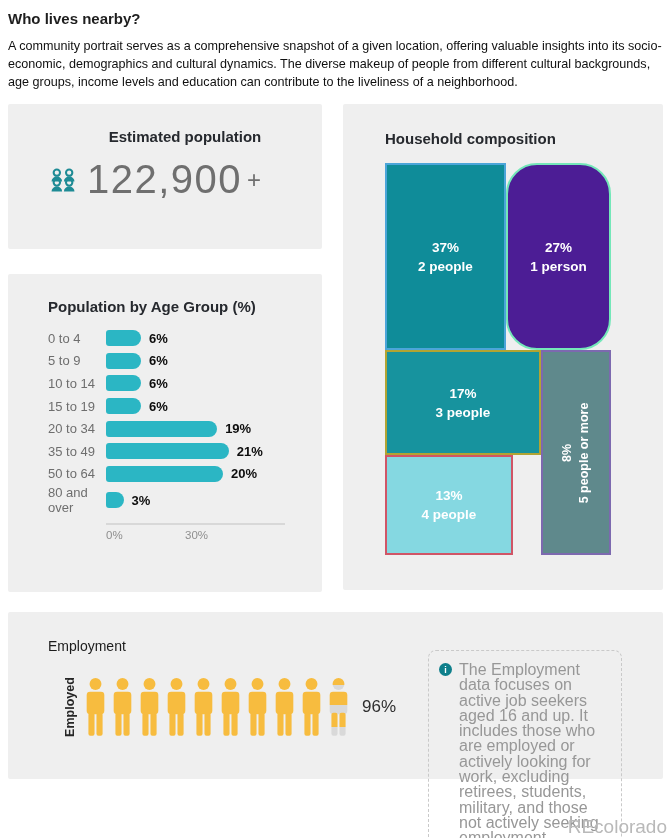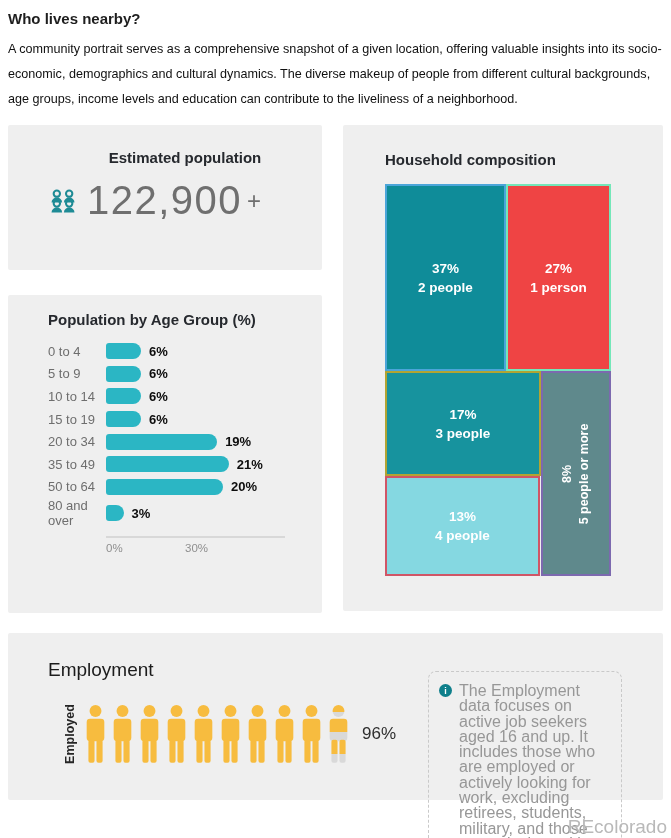--- a/index.html
+++ b/index.html
@@ -1,61 +1,61 @@
 <!DOCTYPE html>
 <html><head>
 <meta charset="utf-8">
 <style>
   html,body{margin:0;padding:0;background:#fff;}
   body{width:671px;height:838px;position:relative;overflow:hidden;
        font-family:"Liberation Sans",sans-serif;color:#141414;}
   .wrap{padding:8px;}
   .page-title{font-size:15px;font-weight:700;color:#1e1e1e;margin:2px 0 10px 0;}
-  .intro p{font-size:12.6px;line-height:25px;margin:0;color:#101010;}
+  .intro p{font-size:12.6px;line-height:18px;margin:0;color:#101010;}
   .grid{display:flex;gap:21px;margin-top:13px;}
   .col-left{width:314px;flex:none;}
   .col-right{width:320px;flex:none;}
   .card{background:#efefef;border-radius:2px;box-sizing:border-box;}
   .card-title{font-size:15px;font-weight:700;color:#26292e;}
 
   
   .card-pop{height:145px;padding:24px 0 0 40px;margin-bottom:25px;text-align:center;}
   .pop-row{display:flex;align-items:center;margin-top:12px;}
   .pop-icon{flex:none;margin-right:9px;margin-top:4px;}
   .pop-number{font-size:40px;font-weight:500;color:#6f6f6f;letter-spacing:1.5px;}
   .pop-plus{font-size:24px;font-weight:500;color:#6f6f6f;margin-left:5px;}
 
   
-  .card-age{height:318px;padding:16px 0 0 40px;}
+  .card-age{height:318px;padding:24px 0 0 40px;}
   .age-rows{margin-top:12px;}
   .bar-row{display:flex;align-items:center;min-height:22.6px;}
   .bar-label{width:58px;flex:none;font-size:13px;color:#6e6e6e;line-height:15px;}
   .bar{height:16px;border-radius:3px 8px 8px 3px;flex:none;}
   .bar-value{font-size:13px;font-weight:700;color:#0d0d0d;margin-left:8px;white-space:nowrap;}
   .x-axis{margin-left:58px;width:179px;border-top:2px solid #d8d8d8;margin-top:8px;position:relative;height:20px;}
   .x-tick{position:absolute;top:4px;font-size:11.5px;color:#8f8f8f;}
   .x-tick-0{left:0;}
   .x-tick-30{left:79px;}
 
   
   .card-house{height:486px;padding:26px 0 0 42px;}
   .treemap{position:relative;width:226px;height:392px;margin-top:16px;}
   .tm-cell{position:absolute;box-sizing:border-box;border:2px solid;display:flex;
            align-items:center;justify-content:center;text-align:center;}
   .tm-inner{color:#fff;font-weight:700;font-size:13.5px;line-height:19px;}
   .tm-vert{transform:rotate(-90deg);white-space:nowrap;font-size:12.5px;line-height:17px;}
   .tm-two-people{left:0;top:0;width:121px;height:187px;}
   .tm-one-person{left:121px;top:0;width:105px;height:187px;}
   .tm-three-people{left:0;top:187px;width:156px;height:105px;}
-  .tm-four-people{left:0;top:292px;width:155px;height:100px;}
+  .tm-four-people{left:0;top:292px;width:128px;height:100px;}
   .tm-five-plus{left:156px;top:187px;width:70px;height:205px;}
 
   
   .card-emp{height:167px;margin-top:20px;position:relative;padding:26px 0 0 40px;}
-  .emp-title{font-size:19px;font-weight:400;color:#1c1c1c;}
+  .emp-title{font-size:14px;font-weight:400;color:#1c1c1c;}
   .emp-row{display:flex;align-items:flex-start;margin-top:22px;margin-left:12px;}
   .emp-axis{flex:none;width:20px;height:62px;display:flex;align-items:center;justify-content:center;}
   .emp-axis span{transform:rotate(-90deg);white-space:nowrap;font-size:12.5px;font-weight:700;color:#262626;}
   .pict-icons{display:flex;gap:4px;margin-left:4px;}
   .emp-pct{font-size:17px;color:#2f2f2f;margin-left:12px;align-self:center;}
   .info-box{position:absolute;top:38px;right:41px;width:194px;min-height:120px;box-sizing:border-box;
             border:1px dashed #c9c9c9;border-radius:8px;padding:11px 12px 10px 10px;display:flex;gap:7px;}
   .info-icon{flex:none;width:13px;height:13px;border-radius:50%;background:#0e7f8b;color:#fff;
              font-size:9px;font-weight:700;display:flex;align-items:center;justify-content:center;margin-top:1px;}
   .info-text{font-size:16px;line-height:15.3px;color:#979797;}
@@ -154,21 +154,21 @@
 
       <div class="card card-house">
         <div class="card-title">Household composition</div>
         <div class="treemap">
             <div class="tm-cell tm-two-people" style="background: rgb(15, 140, 153); border-color: rgb(75, 165, 217);">
               <div class="tm-inner">
                 <div class="tm-pct">37%</div>
                 <div class="tm-label">2 people</div>
               </div>
             </div>
-            <div class="tm-cell tm-one-person" style="background: #ef4444; border-color: rgb(116, 231, 185);">
+            <div class="tm-cell tm-one-person" style="background: #4c1d95; border-color: rgb(116, 231, 185); border-radius: 31px;">
               <div class="tm-inner">
                 <div class="tm-pct">27%</div>
                 <div class="tm-label">1 person</div>
               </div>
             </div>
             <div class="tm-cell tm-three-people" style="background: rgb(23, 147, 158); border-color: rgb(177, 164, 51);">
               <div class="tm-inner">
                 <div class="tm-pct">17%</div>
                 <div class="tm-label">3 people</div>
               </div>

